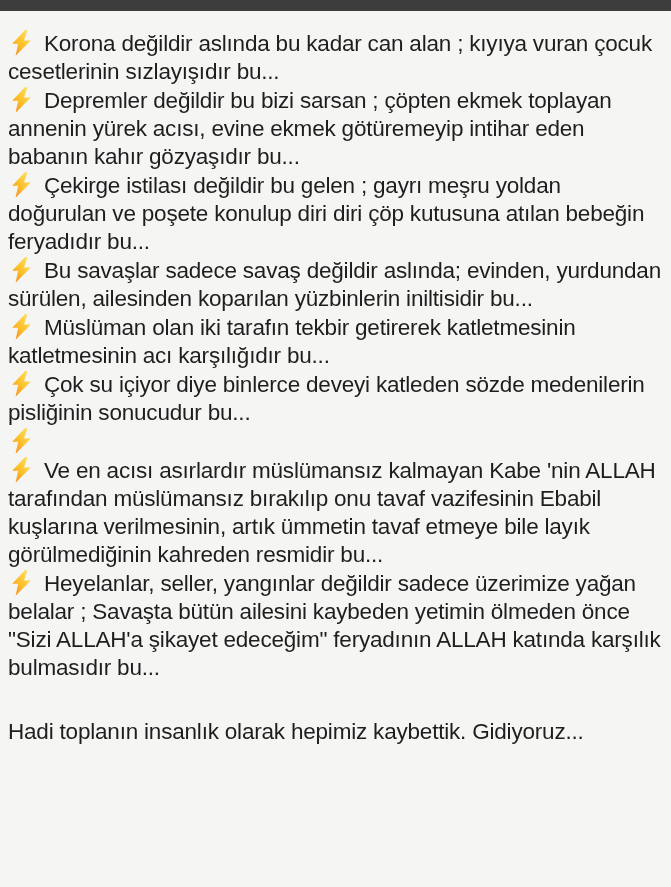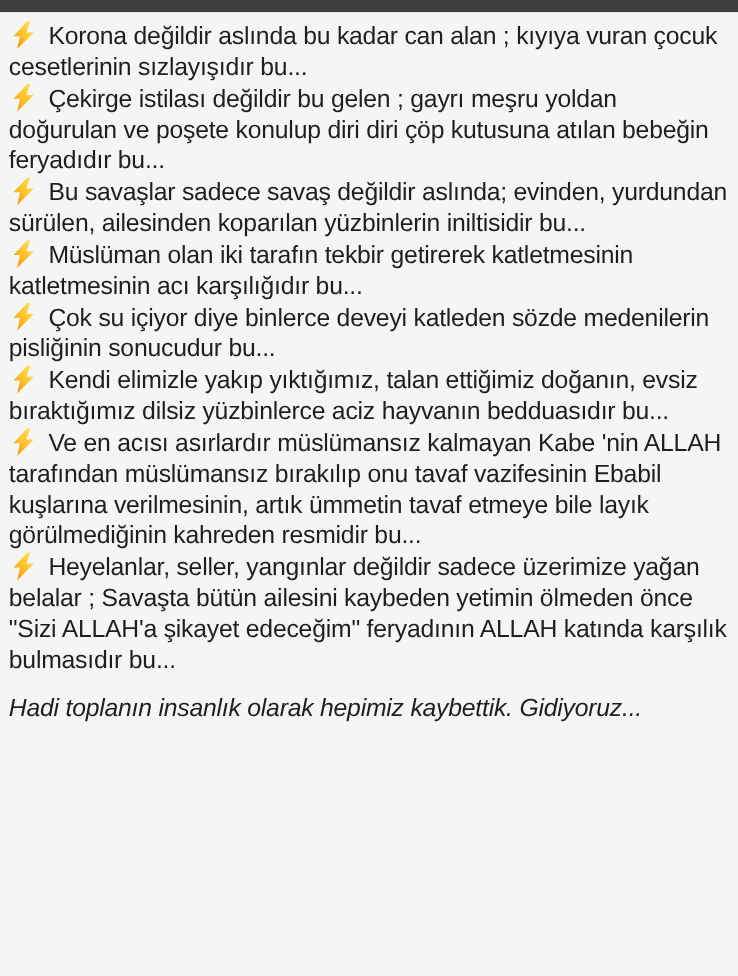--- a/index.html
+++ b/index.html
@@ -12,21 +12,21 @@
     overflow: hidden;
     background: var(--page_bg, #f5f5f4);
     font-family: "Liberation Sans", sans-serif;
   }
   .top-bar {
     width: 671px;
     height: 11px;
     background: var(--top_bar, #3d3d3d);
   }
   .content {
-    padding: 7px 6px 0 8px;
+    padding: 18px 6px 0 8px;
     color: var(--text, #1e1e1e);
     font-size: 22.5px;
     line-height: 28px;
     letter-spacing: -0.2px;
     text-align: left;
   }
   p.para {
     margin: 0;
   }
   .bolt {
@@ -35,22 +35,21 @@
     height: 28px;
     vertical-align: -6px;
     margin-right: 9px;
   }
   .bolt svg {
     width: 100%;
     height: 100%;
     display: block;
   }
   p.closing {
-    margin: 16px 0 0 0;
-    font-style: italic;
+    margin: 36px 0 0 0;
   }
 </style>
 </head>
 <body>
 
 <div class="top-bar"></div>
 
 <div class="content">
 
   <p class="para">
@@ -59,20 +58,25 @@
             <linearGradient id="boltg" x1="0" y1="1" x2="1" y2="0">
               <stop offset="0" stop-color="#f5841f"></stop>
               <stop offset="0.45" stop-color="#fcbf29"></stop>
               <stop offset="1" stop-color="#ffe566"></stop>
             </linearGradient>
           </defs>
           <path d="M20 1 L5 17 h7 l-3 14 L27 13 h-8 l4 -12 Z" fill="url(#boltg)"></path>
         </svg></span><span>Korona değildir aslında bu kadar can alan ; kıyıya vuran çocuk cesetlerinin sızlayışıdır bu...</span>
   </p>
 
+  <p class="para">
+    <span class="bolt"><svg viewBox="0 0 32 32" xmlns="http://www.w3.org/2000/svg">
+          <path d="M20 1 L5 17 h7 l-3 14 L27 13 h-8 l4 -12 Z" fill="url(#boltg)"></path>
+        </svg></span><span>Depremler değildir bu bizi sarsan ; çöpten ekmek toplayan annenin yürek acısı, evine ekmek götüremeyip intihar eden babanın kahır gözyaşıdır bu...</span>
+  </p>
 
   <p class="para">
     <span class="bolt"><svg viewBox="0 0 32 32" xmlns="http://www.w3.org/2000/svg">
           <path d="M20 1 L5 17 h7 l-3 14 L27 13 h-8 l4 -12 Z" fill="url(#boltg)"></path>
         </svg></span><span>Çekirge istilası değildir bu gelen ; gayrı meşru yoldan doğurulan ve poşete konulup diri diri çöp kutusuna atılan bebeğin feryadıdır bu...</span>
   </p>
 
   <p class="para">
     <span class="bolt"><svg viewBox="0 0 32 32" xmlns="http://www.w3.org/2000/svg">
           <path d="M20 1 L5 17 h7 l-3 14 L27 13 h-8 l4 -12 Z" fill="url(#boltg)"></path>
@@ -88,21 +92,21 @@
 
   <p class="para">
     <span class="bolt"><svg viewBox="0 0 32 32" xmlns="http://www.w3.org/2000/svg">
           <path d="M20 1 L5 17 h7 l-3 14 L27 13 h-8 l4 -12 Z" fill="url(#boltg)"></path>
         </svg></span><span>Çok su içiyor diye binlerce deveyi katleden sözde medenilerin pisliğinin sonucudur bu...</span>
   </p>
 
   <p class="para">
     <span class="bolt"><svg viewBox="0 0 32 32" xmlns="http://www.w3.org/2000/svg">
           <path d="M20 1 L5 17 h7 l-3 14 L27 13 h-8 l4 -12 Z" fill="url(#boltg)"></path>
-        </svg></span><span>Kendi elimizle yakıp yıktığımız, talan ettiğimiz doğanın, evsiz bıraktığımız dilsiz yüzbinlerce aciz hayvanın bedduasıdır bu...</span>
+        </svg></span>
   </p>
 
   <p class="para">
     <span class="bolt"><svg viewBox="0 0 32 32" xmlns="http://www.w3.org/2000/svg">
           <path d="M20 1 L5 17 h7 l-3 14 L27 13 h-8 l4 -12 Z" fill="url(#boltg)"></path>
         </svg></span><span>Ve en acısı asırlardır müslümansız kalmayan Kabe 'nin ALLAH tarafından müslümansız bırakılıp onu tavaf vazifesinin Ebabil kuşlarına verilmesinin, artık ümmetin tavaf etmeye bile layık görülmediğinin kahreden resmidir bu...</span>
   </p>
 
   <p class="para">
     <span class="bolt"><svg viewBox="0 0 32 32" xmlns="http://www.w3.org/2000/svg">

